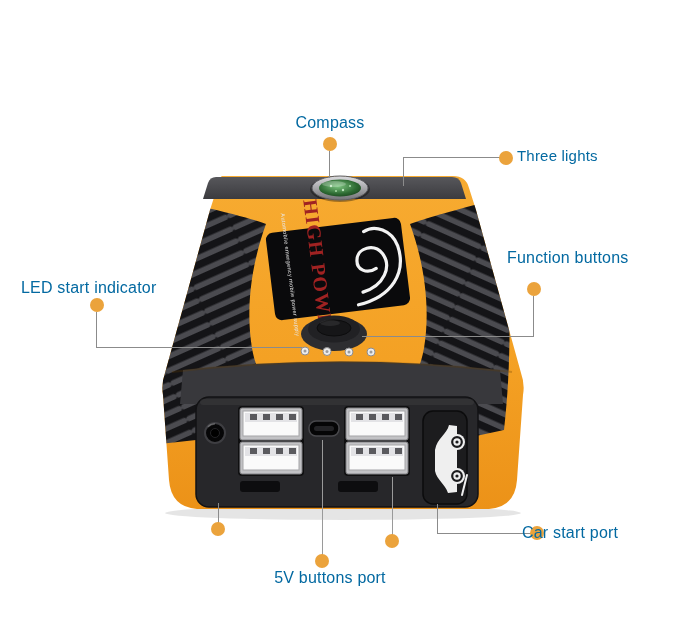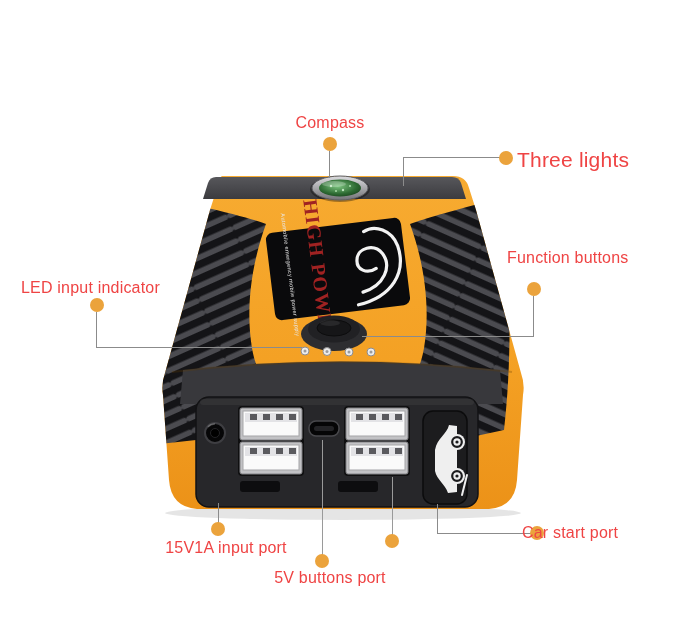--- a/index.html
+++ b/index.html
@@ -2,21 +2,21 @@
 <html><head>
 <meta charset="utf-8">
 <style>
   html,body{margin:0;padding:0;background:#ffffff;}
   .canvas{
     position:relative;width:674px;height:643px;background:#ffffff;
     font-family:"Liberation Sans",sans-serif;overflow:hidden;
   }
   .device-svg{position:absolute;left:0;top:0;}
   .callout-label{
-    position:absolute;color:#ef4444;font-size:16px;line-height:1.1;
+    position:absolute;color:#0369a1;font-size:16px;line-height:1.1;
     letter-spacing:.2px;white-space:nowrap;
   }
   .centered{transform:translateX(-50%);}
   .dot{
     position:absolute;width:14px;height:14px;border-radius:50%;
     background:#EBA33C;transform:translate(-50%,-50%);
   }
   .line{position:absolute;background:#8b8b8b;}
 </style>
 </head>
@@ -203,38 +203,37 @@
         </g>
         <path d="M -36 16 L -16 21" stroke="#EFEFEF" stroke-width="2" stroke-linecap="round"></path>
       </g>
     </g>
   </svg>
 
   <div class="callout-label centered" style="left:330px;top:114px;">Compass</div>
   <div class="line" style="left:329px;top:151px;width:1px;height:27px;"></div>
   <div class="dot" style="left:330px;top:144px;"></div>
 
-  <div class="callout-label" style="left:517px;top:148px;font-size:21px;">Three lights</div>
+  <div class="callout-label" style="left:517px;top:148px;font-size:15px;">Three lights</div>
   <div class="line" style="left:403px;top:157px;width:104px;height:1px;"></div>
   <div class="line" style="left:403px;top:157px;width:1px;height:29px;"></div>
   <div class="dot" style="left:506px;top:158px;"></div>
 
   <div class="callout-label" style="left:507px;top:249px;">Function buttons</div>
   <div class="line" style="left:533px;top:296px;width:1px;height:41px;"></div>
   <div class="line" style="left:362px;top:336px;width:172px;height:1px;"></div>
   <div class="dot" style="left:534px;top:289px;"></div>
 
-  <div class="callout-label" style="left:21px;top:279px;">LED input indicator</div>
+  <div class="callout-label" style="left:21px;top:279px;">LED start indicator</div>
   <div class="line" style="left:96px;top:312px;width:1px;height:36px;"></div>
   <div class="line" style="left:96px;top:347px;width:206px;height:1px;"></div>
   <div class="dot" style="left:97px;top:305px;"></div>
 
   <div class="line" style="left:218px;top:503px;width:1px;height:20px;"></div>
   <div class="dot" style="left:218px;top:529px;"></div>
-  <div class="callout-label centered" style="left:226px;top:539px;">15V1A input port</div>
 
   <div class="line" style="left:322px;top:440px;width:1px;height:115px;background:#9a9a9a;"></div>
   <div class="dot" style="left:322px;top:561px;"></div>
   <div class="callout-label centered" style="left:330px;top:569px;">5V buttons port</div>
 
   <div class="line" style="left:392px;top:477px;width:1px;height:58px;background:#9a9a9a;"></div>
   <div class="dot" style="left:392px;top:541px;"></div>
 
   <div class="line" style="left:437px;top:504px;width:1px;height:30px;"></div>
   <div class="line" style="left:437px;top:533px;width:94px;height:1px;"></div>

